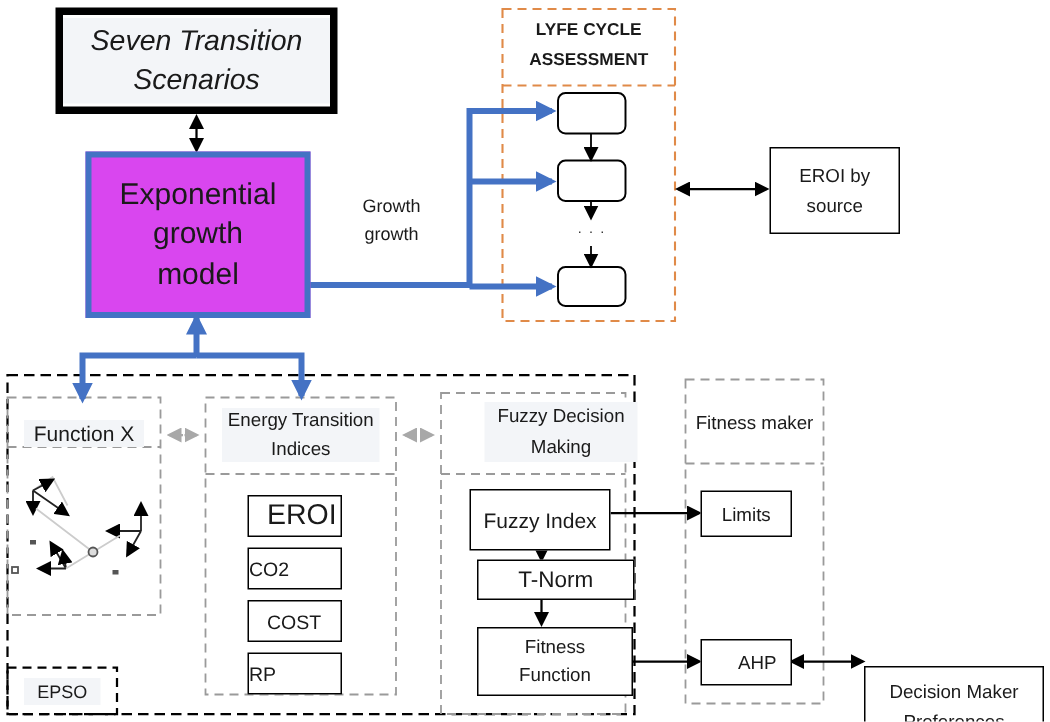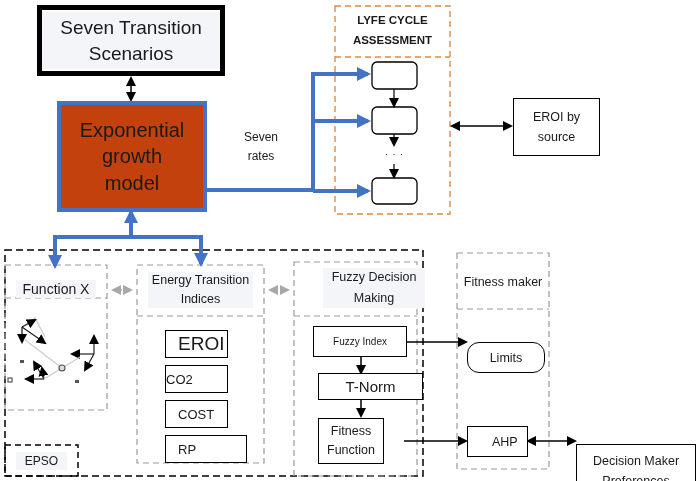--- a/index.html
+++ b/index.html
@@ -95,29 +95,29 @@
     <line x1="94" y1="354" x2="72" y2="354" marker-end="url(#ab)"></line>
     <line x1="94" y1="354" x2="85" y2="370" marker-end="url(#ab)"></line>
     <path d="M44,379 L62,368 L80,357 M62,368 L24,339" stroke="#ccc"></path>
     <circle cx="62" cy="368" r="3" fill="#ddd" stroke="#555"></circle>
     <rect x="20" y="360" width="4" height="3" fill="#555" stroke="none"></rect>
     <rect x="8" y="378" width="4" height="4" fill="none" stroke="#555"></rect>
     <rect x="75" y="380" width="4" height="3" fill="#555" stroke="none"></rect>
   </g>
 </svg>
 
-<div class="abs center box-solid" style="left:37px; top:5px; width:188px; height:71px; border:5px solid #000;">
+<div class="abs center box-solid" style="left:37px; top:5px; width:188px; height:71px; border:5px solid #000;font-style:italic;">
   <div class="shade lbl" style="font-size:19px; padding:3px 14px; width:150px;">Seven Transition Scenarios</div>
 </div>
 
-<div class="abs center" style="left:57px; top:101px; width:150px; height:111px; border:4px solid #4472c4; background:#c2410c;">
+<div class="abs center" style="left:57px; top:101px; width:150px; height:111px; border:4px solid #4472c4; background:#d946ef;">
   <div class="lbl" style="font-size:20px; width:120px; line-height:1.32;">Exponential growth model</div>
 </div>
 
-<div class="abs center lbl" style="left:232px; top:128px; width:58px; font-size:12px; line-height:1.6;">Seven rates</div>
+<div class="abs center lbl" style="left:232px; top:128px; width:58px; font-size:12px; line-height:1.6;">Growth growth</div>
 
 <div class="abs center lbl" style="left:340px; top:10px; width:105px; height:42px; font-size:11.5px; font-weight:bold; line-height:1.7;">LYFE CYCLE ASSESSMENT</div>
 <div class="abs center" style="left:372px; top:147px; width:45px; height:14px; font-size:9px; letter-spacing:1px;">· · ·</div>
 
 <div class="abs center box-solid" style="left:513px; top:98px; width:87px; height:58px;">
   <div class="lbl" style="font-size:12.5px; width:60px; line-height:1.6;">EROI by source</div>
 </div>
 
 <div class="abs center shade" style="left:16px; top:280px; width:80px; height:18px; font-size:14px;">Function X</div>
 
@@ -125,41 +125,41 @@
 
 <div class="abs box-solid" style="left:165px; top:330px; width:63px; height:28px; display:flex; align-items:center; padding-left:12px; font-size:19px;">
   <span>EROI</span>
 </div>
 <div class="abs box-solid" style="left:165px; top:365px; width:63px; height:28px; display:flex; align-items:center; font-size:13px;">
   <span>CO2</span>
 </div>
 <div class="abs box-solid" style="left:165px; top:400px; width:63px; height:28px; display:flex; align-items:center; padding-left:12px; font-size:13px;">
   <span>COST</span>
 </div>
-<div class="abs box-solid" style="left:165px; top:435px; width:82px; height:28px; display:flex; align-items:center; padding-left:12px; font-size:13px;">
+<div class="abs box-solid" style="left:165px; top:435px; width:63px; height:28px; display:flex; align-items:center; padding-left:0; font-size:13px;">
   <span>RP</span>
 </div>
 
 <div class="abs center shade lbl" style="left:323px; top:268px; width:102px; height:40px; font-size:12.5px; line-height:1.7;">Fuzzy Decision Making</div>
 
-<div class="abs center box-solid" style="left:313px; top:326px; width:94px; height:31px; font-size:10px;">
+<div class="abs center box-solid" style="left:313px; top:326px; width:94px; height:41px; font-size:14px;">
   <span>Fuzzy Index</span>
 </div>
 <div class="abs center box-solid" style="left:318px; top:373px; width:105px; height:27px; font-size:15px;">
   <span>T-Norm</span>
 </div>
-<div class="abs center box-solid" style="left:318px; top:418px; width:66px; height:46px; font-size:12.5px;">
+<div class="abs center box-solid" style="left:318px; top:418px; width:104px; height:46px; font-size:12.5px;">
   <span class="lbl" style="width:60px; line-height:1.55;">Fitness Function</span>
 </div>
 
 <div class="abs center shade" style="left:16px; top:452px; width:51px; height:18px; font-size:12px;">EPSO</div>
 
 <div class="abs center lbl" style="left:462px; top:262px; width:82px; height:40px; font-size:12.5px; line-height:1.6;">Fitness maker</div>
 
-<div class="abs center box-solid" style="left:467px; top:342px; width:78px; height:31px; font-size:12.5px;border-radius:12px;">
+<div class="abs center box-solid" style="left:467px; top:327px; width:61px; height:31px; font-size:12.5px;">
   <span>Limits</span>
 </div>
 
 <div class="abs box-solid" style="left:467px; top:426px; width:61px; height:31px; display:flex; align-items:center; padding-left:24px; font-size:12.5px;">
   <span>AHP</span>
 </div>
 
 <div class="abs center box-solid" style="left:576px; top:416px; width:120px; height:53px;margin-top:28px;">
   <div class="lbl" style="font-size:12.5px; width:100px; line-height:1.6;">Decision Maker Preferences</div>
 </div>

